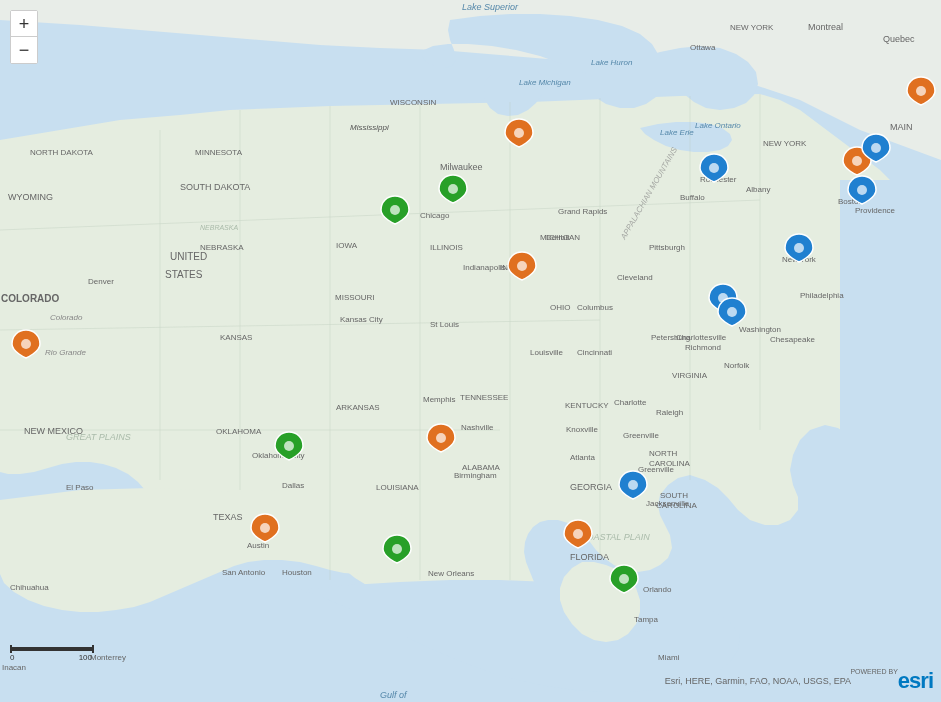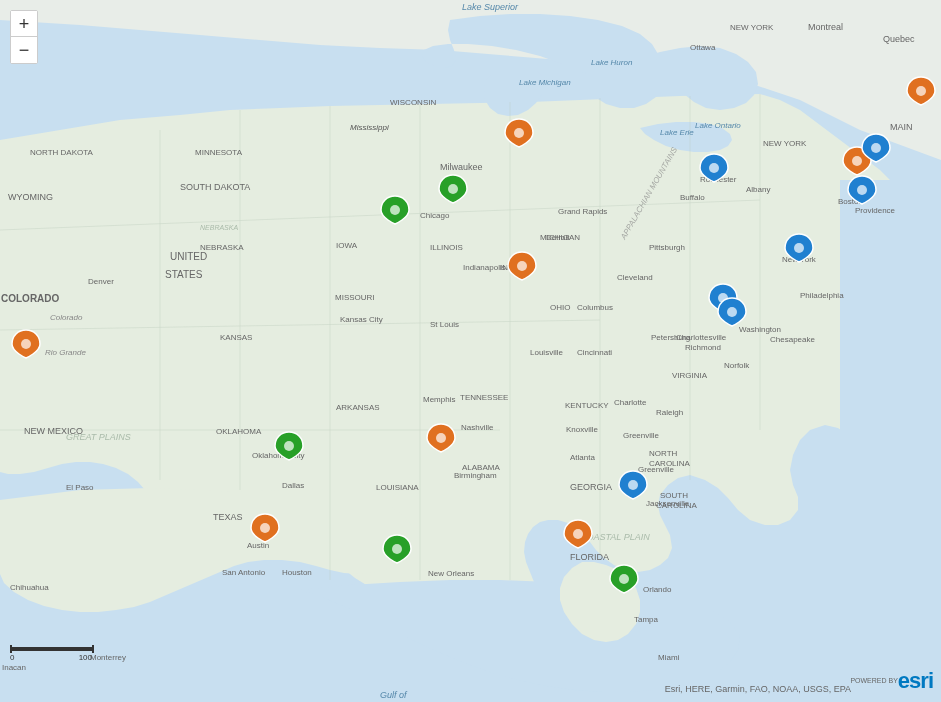--- a/index.html
+++ b/index.html
@@ -61,41 +61,41 @@
       flex-direction: column;
       align-items: flex-start;
     }
 
     .esri-logo {
       position: absolute;
       bottom: 8px;
       right: 8px;
       z-index: 100;
       display: flex;
-      align-items: center;
+      align-items: flex-start;
       gap: 0;
     }
 
     .esri-powered-by {
       font-size: 7px;
       color: #666;
       text-align: right;
       line-height: 1.2;
     }
 
     .esri-logo-text {
       font-size: 22px;
       font-weight: bold;
       color: #0079c1;
       letter-spacing: -1px;
     }
 
     .attribution {
       position: absolute;
-      bottom: 8px;
+      bottom: 16px;
       right: 90px;
       font-size: 9px;
       color: #666;
       z-index: 100;
     }
   </style>
 </head>
 <body>
 
 <div id="map-container">

